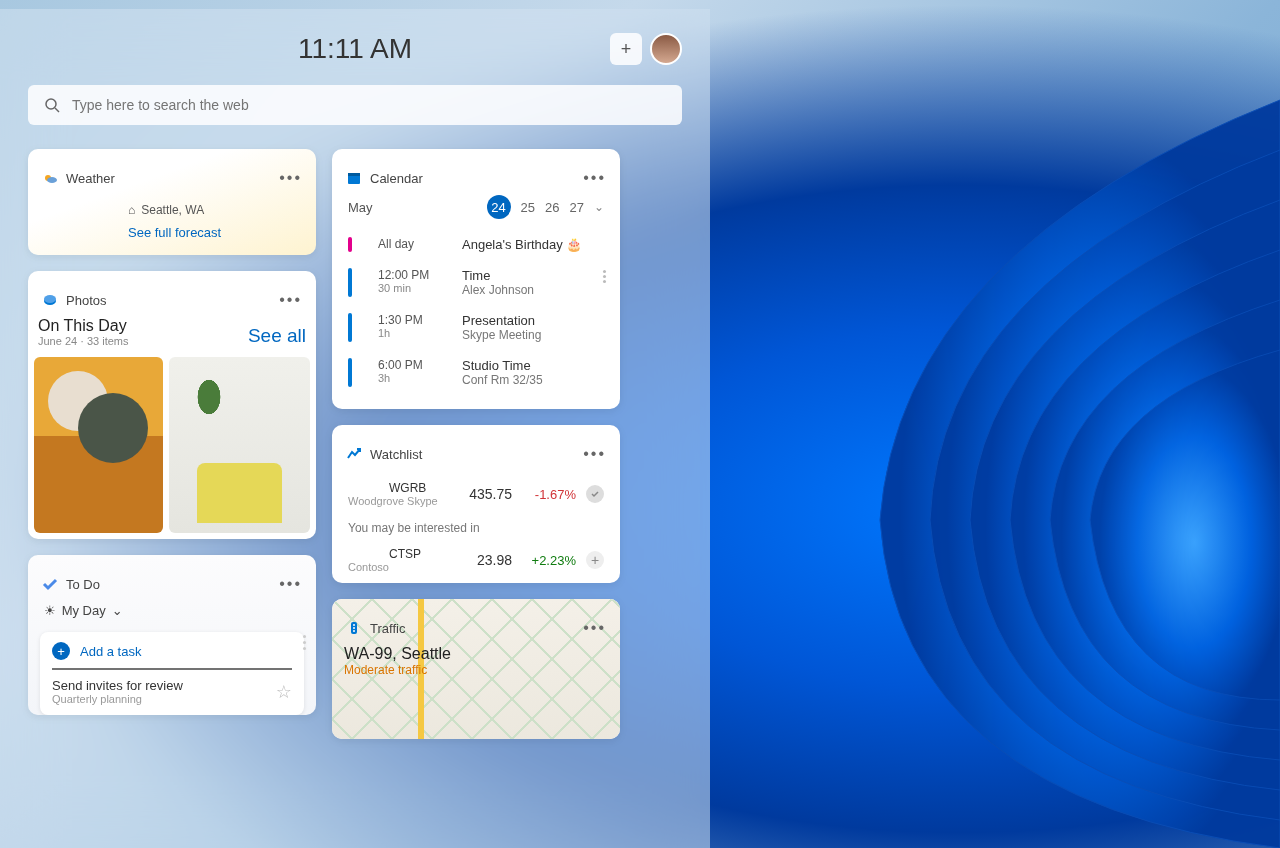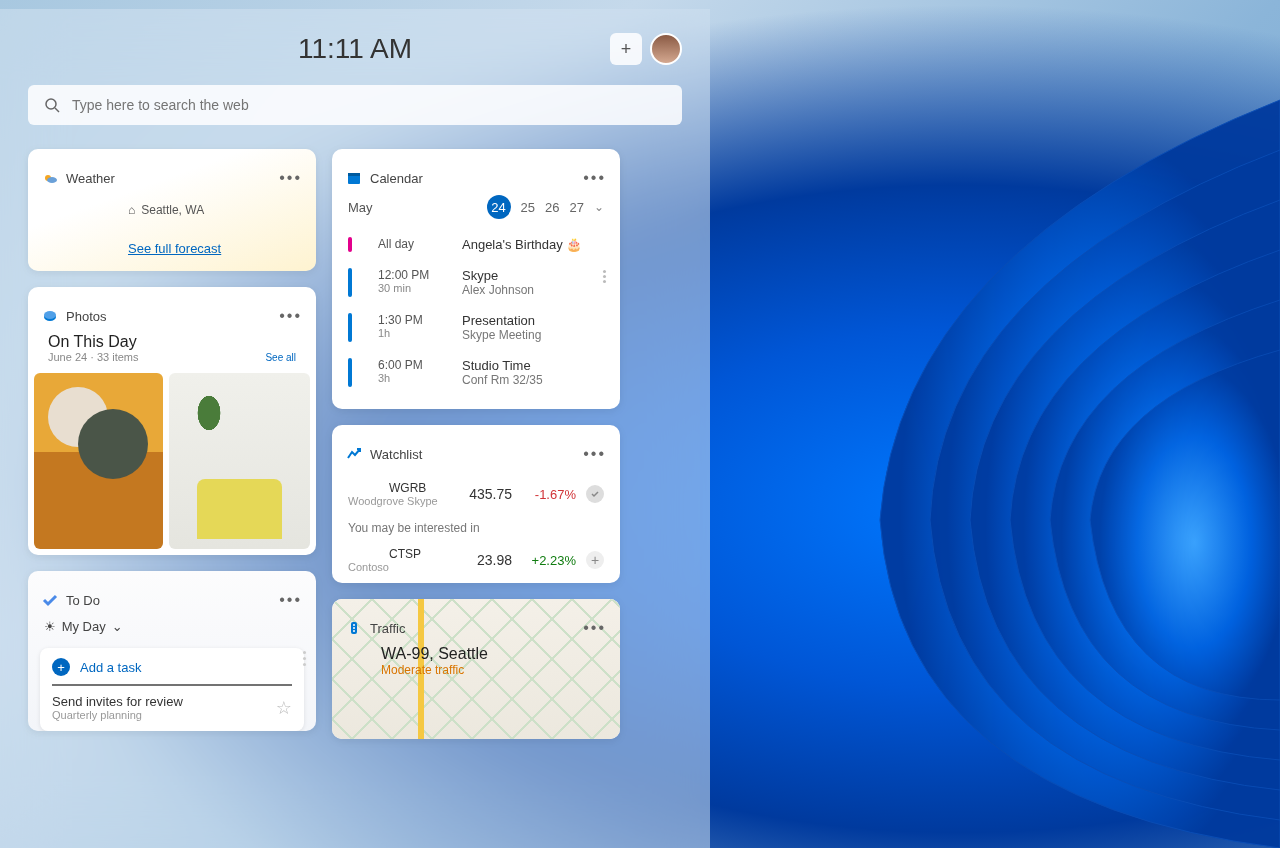--- a/index.html
+++ b/index.html
@@ -39,21 +39,21 @@
 .weather { background: linear-gradient(160deg, #fff 35%, #fef3d0 100%); }
 .weather-body { padding: 8px 20px 14px; }
 .loc { display: flex; align-items: center; gap: 6px; font-size: 12px; color: #555; margin-left: 80px; margin-bottom: 6px; }
 .wrow { display: flex; align-items: center; gap: 14px; }
 .sun { width: 44px; height: 44px; border-radius: 50%; background: radial-gradient(circle at 35% 35%, #ffd34d, #f5a623); margin: 0 10px; }
 .temp { font-size: 40px; font-weight: 300; color: #333; position: relative; }
 .units { position: absolute; top: 4px; left: 100%; margin-left: 4px; font-size: 10px; color: #777; line-height: 1.3; }
 .units .active { color: #333; font-weight: 500; }
 .wstat { font-size: 12px; color: #555; margin-left: 12px; }
 .wstat .precip { margin-top: 4px; }
-.forecast-link { color: #0067c0; font-size: 13px; margin-top: 18px; display: inline-block; margin-left: 80px; text-decoration: underline; }
+.forecast-link { color: #0067c0; font-size: 13px; margin-top: 2px; display: inline-block; margin-left: 80px; }
 
 
 .cal-nav { display: flex; align-items: center; gap: 12px; padding: 0 16px 10px; font-size: 13px; }
 .cal-month { color: #555; flex: 1; }
 .cal-days { display: flex; gap: 10px; align-items: center; }
 .cal-day { color: #666; cursor: pointer; }
 .cal-day.sel { background: #0067c0; color: #fff; border-radius: 50%; width: 24px; height: 24px; display: flex; align-items: center; justify-content: center; }
 .chev { color: #888; font-size: 12px; }
 .events { padding: 0 10px 14px; }
 .event { display: flex; gap: 26px; padding: 8px 6px; position: relative; }
@@ -61,24 +61,24 @@
 .ebar.pink { background: #e3008c; }
 .ebar.blue { background: #0078d4; }
 .etime { width: 58px; font-size: 12px; color: #555; }
 .etime .dur { color: #888; font-size: 11px; }
 .etitle { font-size: 13px; color: #333; }
 .esub { font-size: 12px; color: #777; }
 .edots { position: absolute; right: 4px; top: 10px; display: flex; flex-direction: column; gap: 2px; }
 .edots span { width: 3px; height: 3px; background: #bbb; border-radius: 50%; }
 
 
-.photos-meta { padding: 0 20px 10px; display: flex; justify-content: space-between; align-items: flex-end; }
+.photos-meta { padding: 0 10px 10px; display: flex; justify-content: space-between; align-items: flex-end; }
 .photos-title { font-size: 16px; color: #222; }
 .photos-sub { font-size: 11px; color: #888; }
-.see-all { color: #0067c0; font-size: 10px; }
+.see-all { color: #0067c0; font-size: 19px; }
 .photo-grid { display: flex; gap: 6px; padding: 0 6px 6px; }
 .photo { height: 176px; border-radius: 6px; }
 .ph1 { flex: 1; background: linear-gradient(#e8a838 45%, #c47820 45%); position: relative; }
 .ph1::before { content:''; position:absolute; width:60px; height:60px; border-radius:50%; background:#e8ded0; top:14px; left:14px; }
 .ph1::after { content:''; position:absolute; width:70px; height:70px; border-radius:50%; background:#4a5548; top:36px; left:44px; }
 .ph2 { flex: 1.1; background: linear-gradient(#f0f0eb, #e5e5df); position: relative; overflow:hidden; }
 .ph2::before { content:''; position:absolute; bottom:10px; left:20%; width:60%; height:60px; background:#e5d857; border-radius:8px 8px 0 0; }
 .ph2::after { content:''; position:absolute; top:10px; left:20px; width:40px; height:60px; background: radial-gradient(#4a7c3a 40%, transparent 41%); }
 
 
@@ -110,21 +110,21 @@
 
 .traffic { position: relative; overflow: hidden; height: 140px; }
 .mapbg { position: absolute; inset: 0; background:
   linear-gradient(45deg, transparent 48%, #cde0c8 48%, #cde0c8 52%, transparent 52%),
   linear-gradient(-45deg, transparent 48%, #cde0c8 48%, #cde0c8 52%, transparent 52%),
   linear-gradient(#f4f0e8, #ece8de);
   background-size: 40px 40px, 40px 40px, 100% 100%;
 }
 .mapbg::after{content:'';position:absolute;left:30%;top:0;bottom:0;width:6px;background:#f5c842;}
 .traffic .card-hd, .traffic-body { position: relative; z-index: 1; }
-.traffic-body { padding: 0 12px; margin-left: 37px; }
+.traffic-body { padding: 0 12px; }
 .troute { font-size: 16px; color: #222; }
 .tstatus { font-size: 12px; color: #d97500; }
 
 .col { display: flex; flex-direction: column; gap: 16px; }
 </style>
 </head>
 <body>
 
 <div class="wallpaper">
   <svg viewBox="0 0 680 848" preserveAspectRatio="xMaxYMid slice">
@@ -281,21 +281,21 @@
                 <div class="esub"></div>
               </div>
     </div>
             <div class="event">
               <div class="ebar blue"></div>
     <div class="etime">
                 <div>12:00 PM</div>
                 <div class="dur">30 min</div>
               </div>
     <div>
-                <div class="etitle">Skype</div>
+                <div class="etitle">Time</div>
                 <div class="esub">Alex Johnson</div>
               </div>
     <div class="edots">
                 <span></span>
                 <span></span>
                 <span></span>
               </div>
             </div>
             <div class="event">
               <div class="ebar blue"></div>

